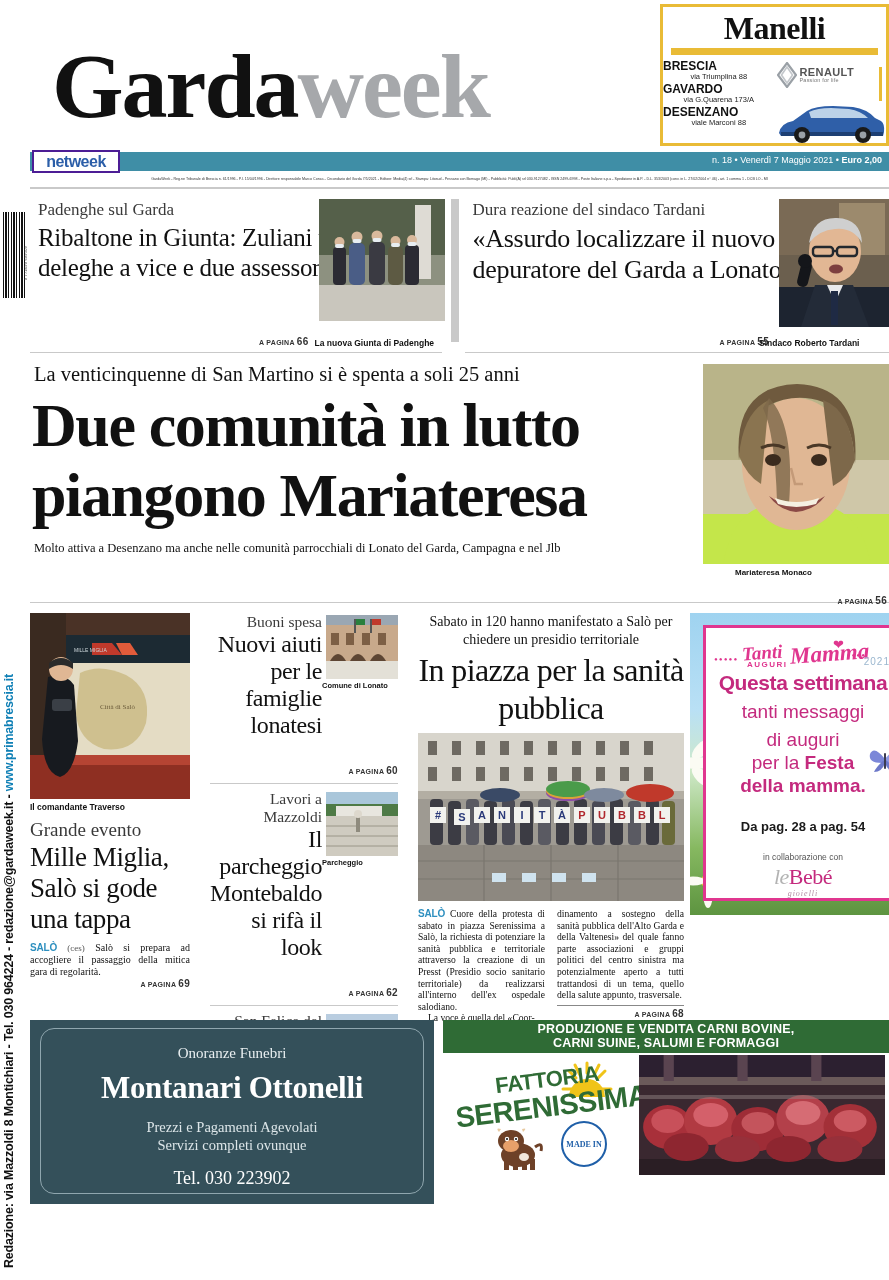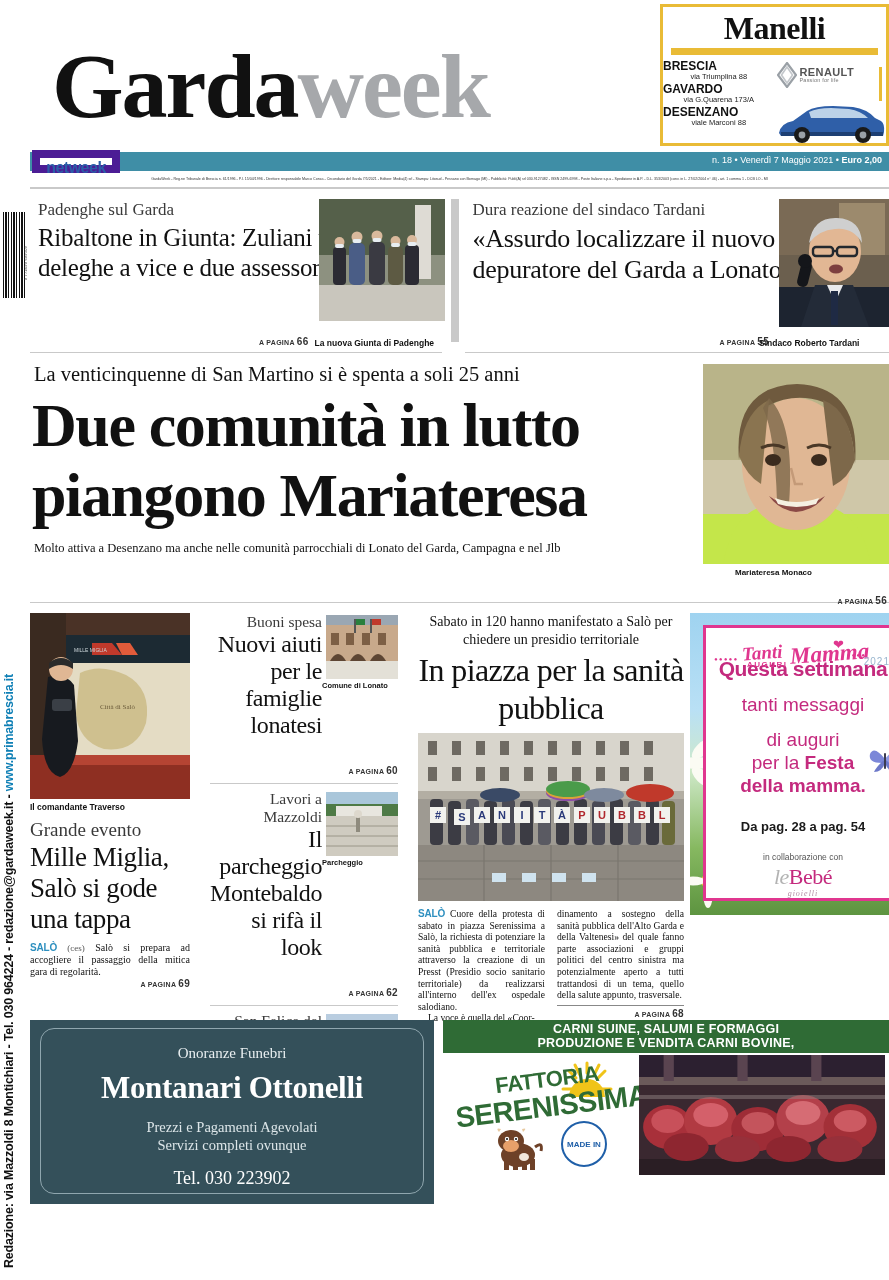--- a/index.html
+++ b/index.html
@@ -97,21 +97,21 @@
     position: absolute; right: 4px; top: 8px; width: 3px; height: 34px;
     background: #e9bb36;
   }
 
   
   .nwbar {
     position: relative; height: 19px; background: #3f8ea6; margin-top: 2px;
   }
   .nwlogo {
     position: absolute; left: 2px; top: -2px; width: 88px; height: 23px;
-    border: 8px solid #4c1d95; background: #fff;
+    border: 2px solid #4c1d95; background: #fff;
     font-family: "Liberation Sans", sans-serif; font-weight: 700;
     font-size: 16px; line-height: 19px; color: #2b5ea8;
     text-align: center; letter-spacing: -0.5px;
   }
   .nwdate {
     position: absolute; right: 7px; top: 3px;
     font-family: "Liberation Sans", sans-serif; font-size: 9px;
     color: #fff; font-weight: 700;
   }
   .nwdate .light { font-weight: 400; }
@@ -317,21 +317,21 @@
   }
   .mamma-dots-l { left: 0; }
   .mamma-dots-r { right: 26px; top: 9px; }
   .heart { position: absolute; right: 48px; top: -3px; color: #e0368f; font-size: 13px; }
   .mamma-l1 {
     font-family: "Liberation Sans", sans-serif; font-weight: 700;
     font-size: 21px; color: #c42a7e; margin-top: 12px; letter-spacing: -0.4px;
   }
   .mamma-l2, .mamma-l3 {
     font-family: "Liberation Sans", sans-serif; font-size: 19px; color: #c42a7e;
-    margin-top: 13px;
+    margin-top: 6px;
     text-align: center;
   }
   .mamma-l4 {
     font-family: "Liberation Sans", sans-serif; font-size: 19px; color: #c42a7e; margin-top: 1px;
   }
   .mamma-l4 b { font-weight: 700; }
   .mamma-l5 {
     font-family: "Liberation Sans", sans-serif; font-weight: 700;
     font-size: 19px; color: #c42a7e; margin-top: 1px;
   }
@@ -397,21 +397,21 @@
     font-size: 29px; color: #2f6b35; transform: rotate(-7deg); letter-spacing: -0.6px;
   }
   .sun { position: absolute; right: 26px; top: 8px; width: 52px; height: 42px; }
   .cow { position: absolute; left: 48px; bottom: 6px; width: 56px; height: 46px; }
   .madein {
     position: absolute; left: 118px; bottom: 10px; width: 46px; height: 46px;
     border-radius: 50%; background: #fff; border: 2px solid #1f5fa8;
     display: flex; align-items: center; justify-content: center; flex-direction: column;
   }
   .madein span {
-    font-family: Liberation Sans, sans-serif; font-weight: 700;
+    font-family: Liberation Serif, serif; font-weight: 700;
     font-size: 8px; color: #1f5fa8; line-height: 9px; text-align: center;
   }
   .fat-photo { flex: 1; background: #7d2b2b; overflow: hidden; position: relative; margin: 2px 4px 2px 0; }
   .fat-bot {
     text-align: center; font-family: "Liberation Sans", sans-serif;
     font-size: 10.5px; line-height: 13px; color: #1a1a1a; padding-top: 3px;
   }
   .fat-bot b { font-weight: 700; }
 
   
@@ -901,22 +901,22 @@
         <div class="f-l1">Onoranze Funebri</div>
         <div class="f-l2">Montanari Ottonelli</div>
         <div class="f-l3">Prezzi e Pagamenti Agevolati</div>
         <div class="f-l4">Servizi completi ovunque</div>
         <div class="f-l5">Tel. 030 223902</div>
       </div>
     </div>
 
     <div class="fattoria">
       <div class="fat-top">
+        <div>PRODUZIONE E VENDITA CARNI BOVINE,</div>
         <div>CARNI SUINE, SALUMI E FORMAGGI</div>
-        <div>PRODUZIONE E VENDITA CARNI BOVINE,</div>
       </div>
       <div class="fat-mid">
         <div class="fat-logo">
           <div class="sun">
             <svg width="52" height="42" viewBox="0 0 52 42">
               <g stroke="#f0c419" stroke-width="3" stroke-linecap="round">
                 <line x1="26" y1="2" x2="26" y2="12"></line>
                   <line x1="8" y1="10" x2="15" y2="17"></line>
                 <line x1="44" y1="10" x2="37" y2="17"></line>
                   <line x1="2" y1="28" x2="12" y2="28"></line>

